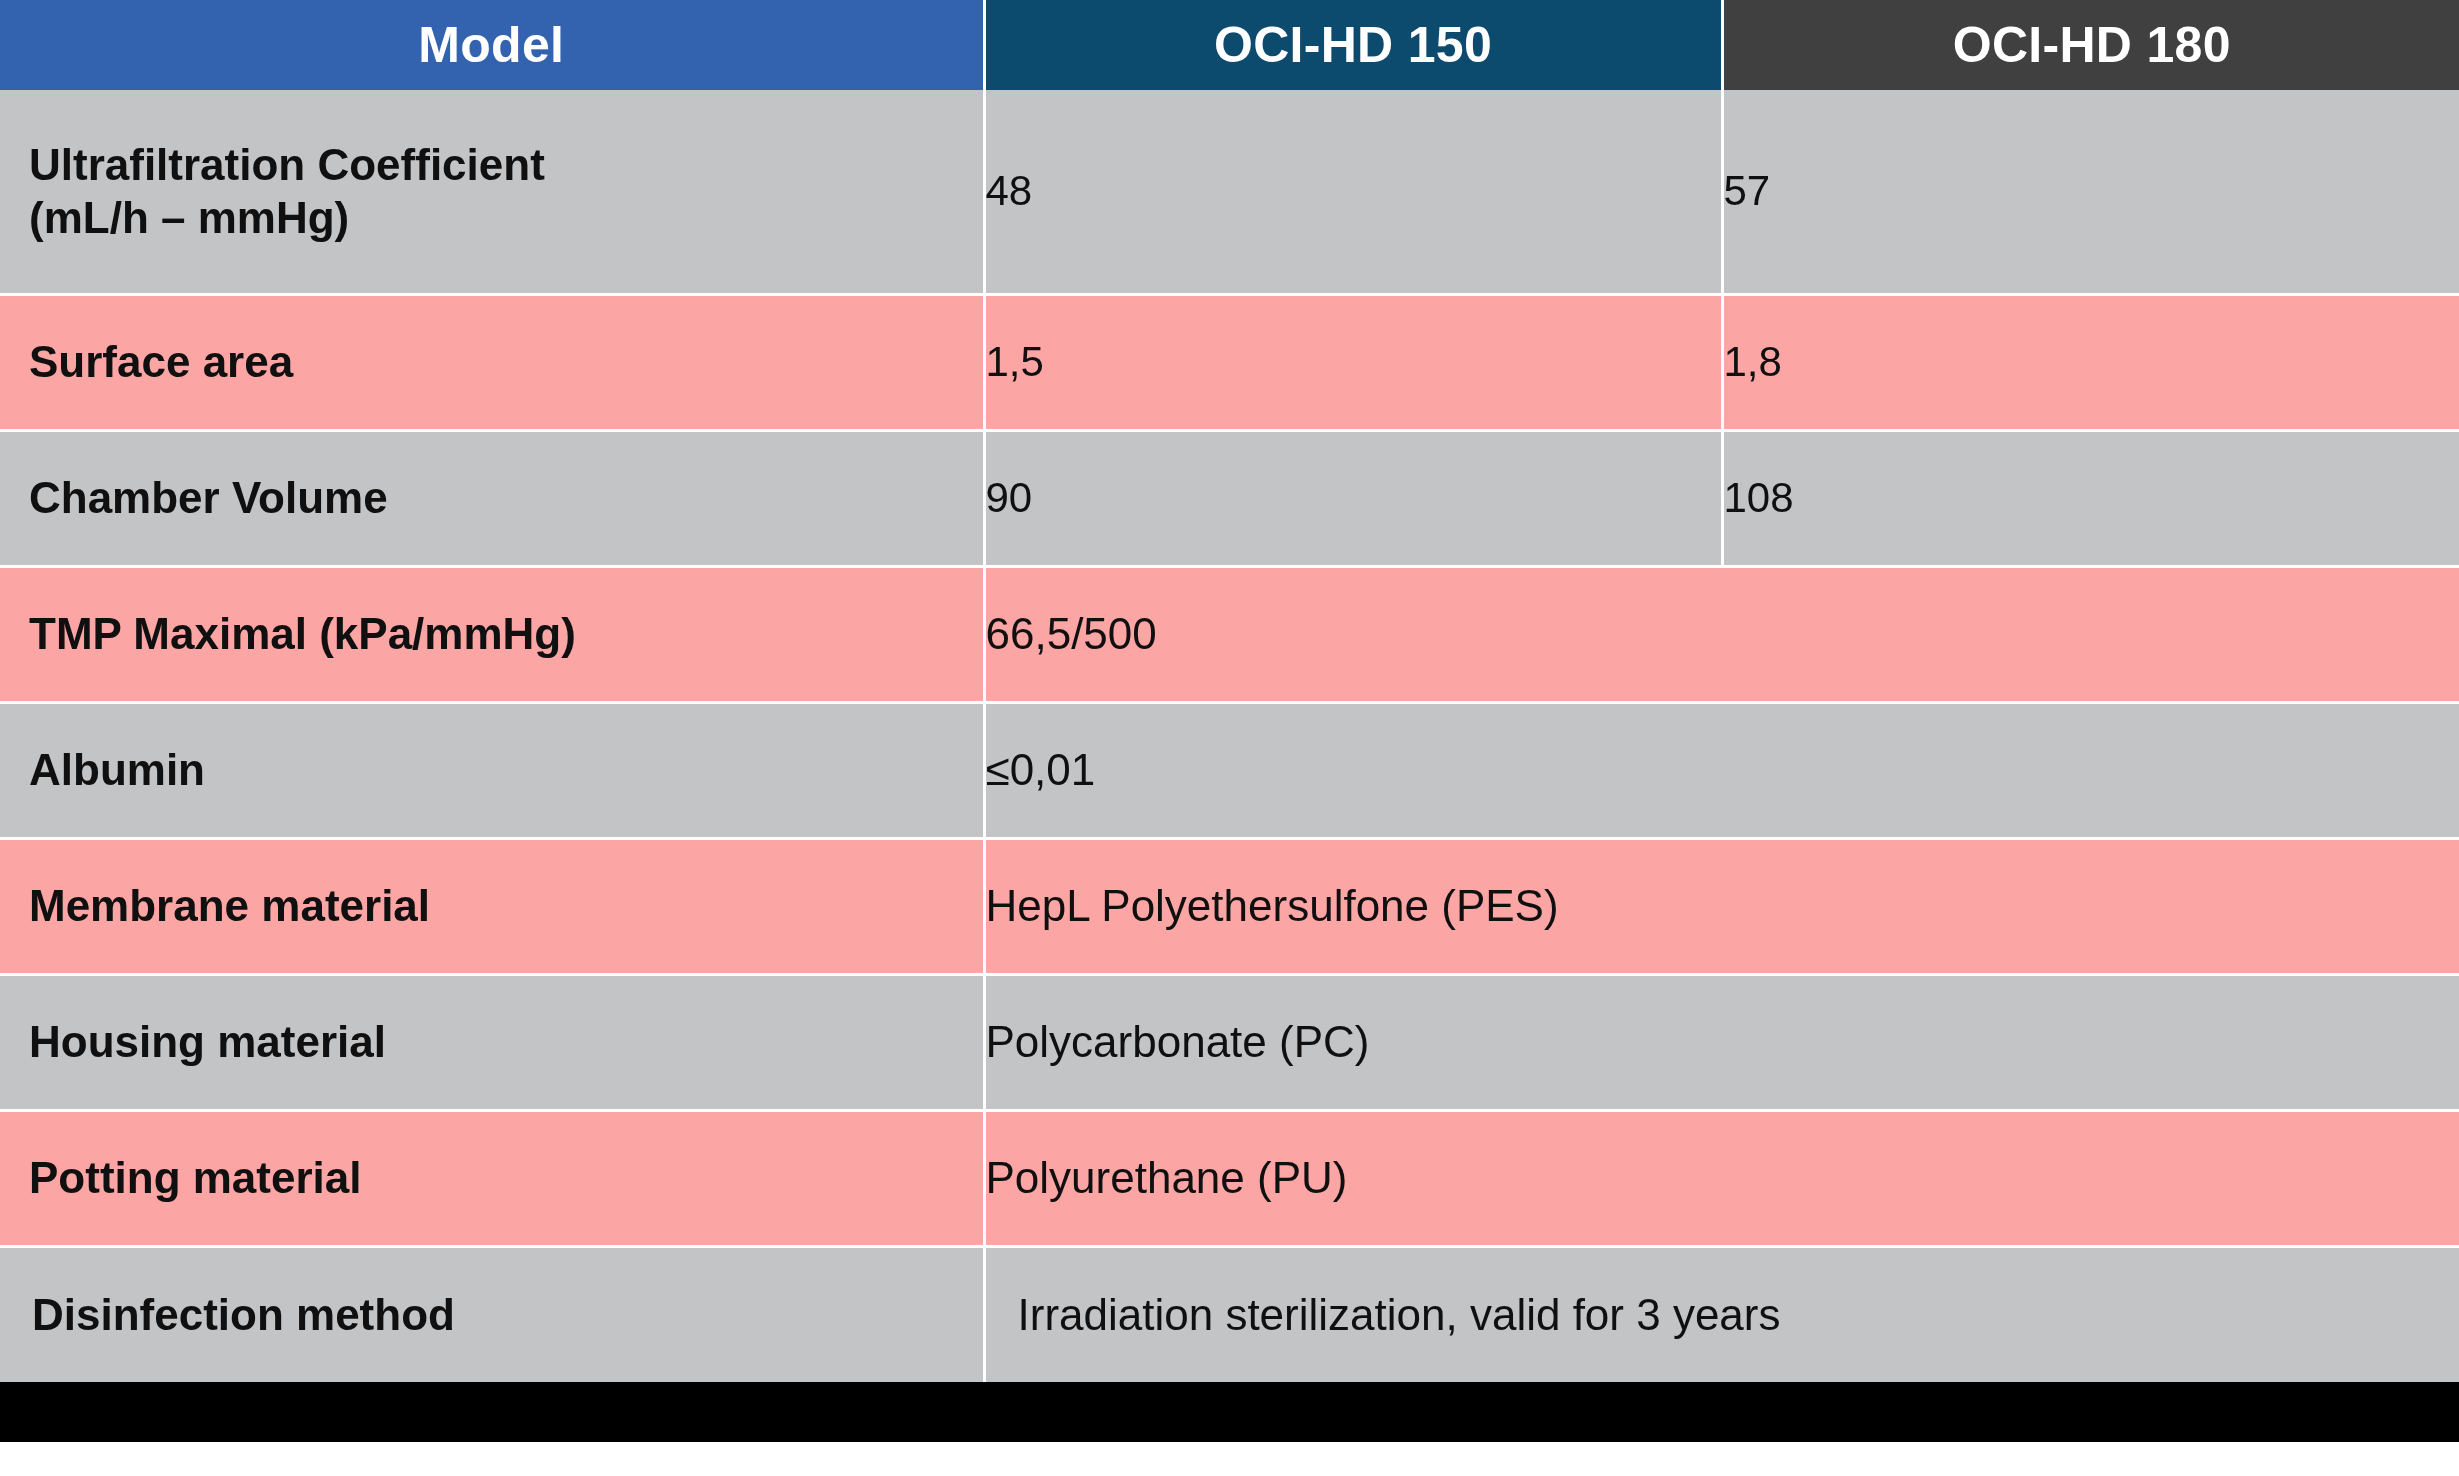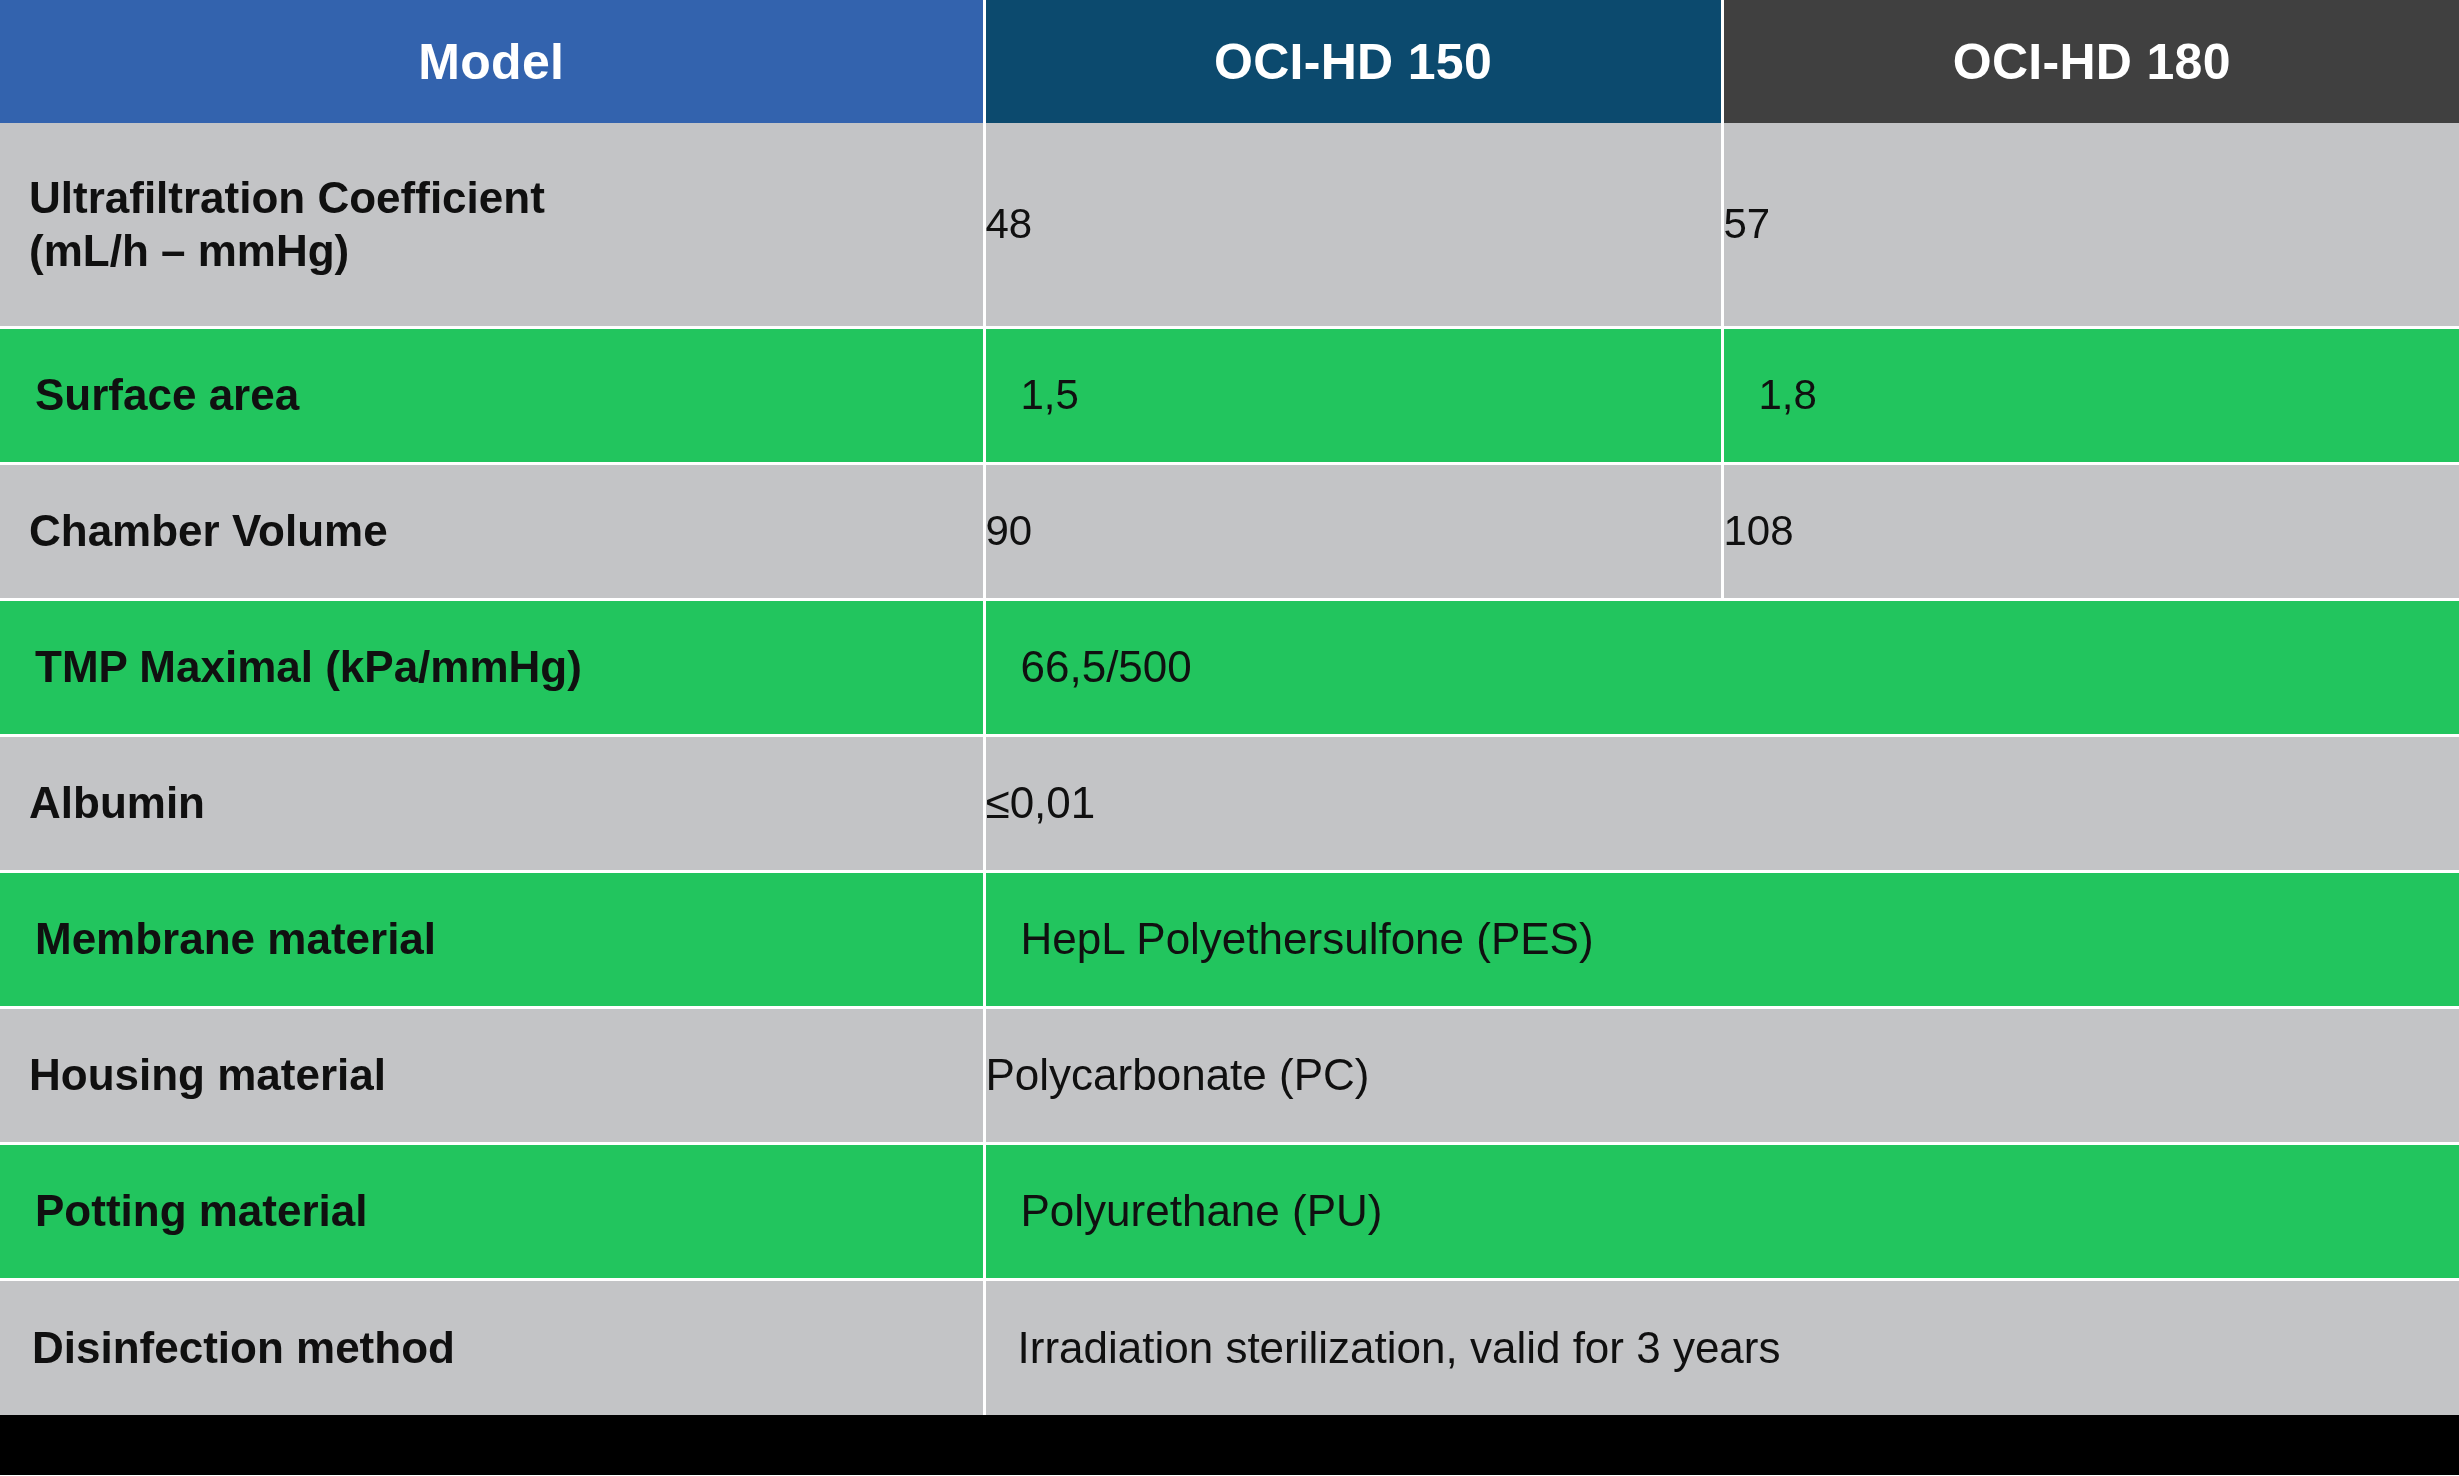--- a/index.html
+++ b/index.html
@@ -19,21 +19,21 @@
     border-collapse: collapse;
     table-layout: fixed;
   }
 
   .spec-table col.c-label { width: 984px; }
   .spec-table col.c-v1    { width: 738px; }
   .spec-table col.c-v2    { width: 738px; }
 
   
   thead th {
-    height: 123px;
+    height: 90px;
     padding: 0;
     margin: 0;
     color: #ffffff;
     font-size: 50px;
     font-weight: bold;
     text-align: center;
     vertical-align: middle;
     border-right: 3.8px solid #ffffff;
     box-sizing: border-box;
     letter-spacing: 0.3px;
@@ -47,21 +47,21 @@
     padding: 0 0 0 0;
     margin: 0;
     box-sizing: border-box;
     border-right: 3.8px solid #ffffff;
     border-bottom: 3.8px solid #ffffff;
     vertical-align: middle;
     color: #101010;
   }
   tbody td.last-col { border-right: none; }
 
-  tbody tr.row-light td { background-color: #22c55e; padding-left: 35px; }
+  tbody tr.row-light td { background-color: #fca5a5; }
   tbody tr.row-dark  td { background-color: #C3C4C6; }
 
   td.label {
     font-size: 44px;
     font-weight: bold;
     text-align: left;
     padding-left: 29px;
     line-height: 1.22;
   }
   td.value {

